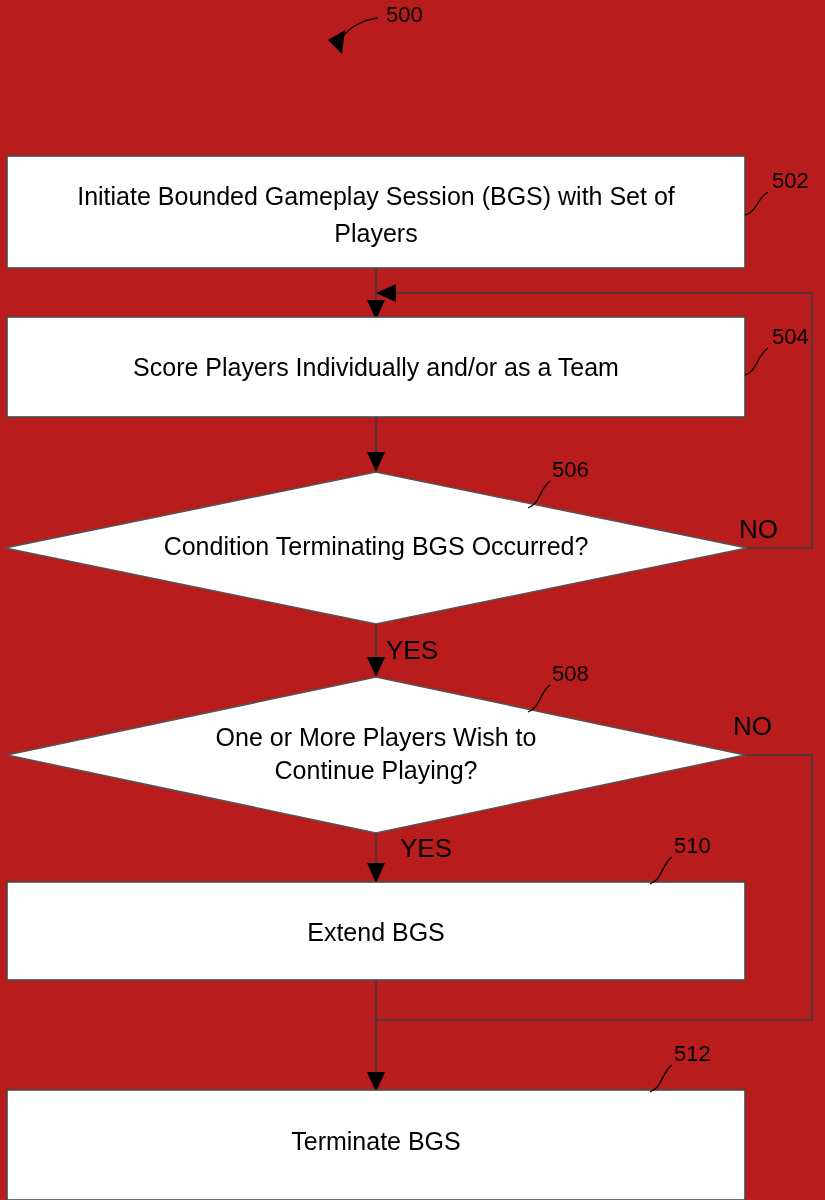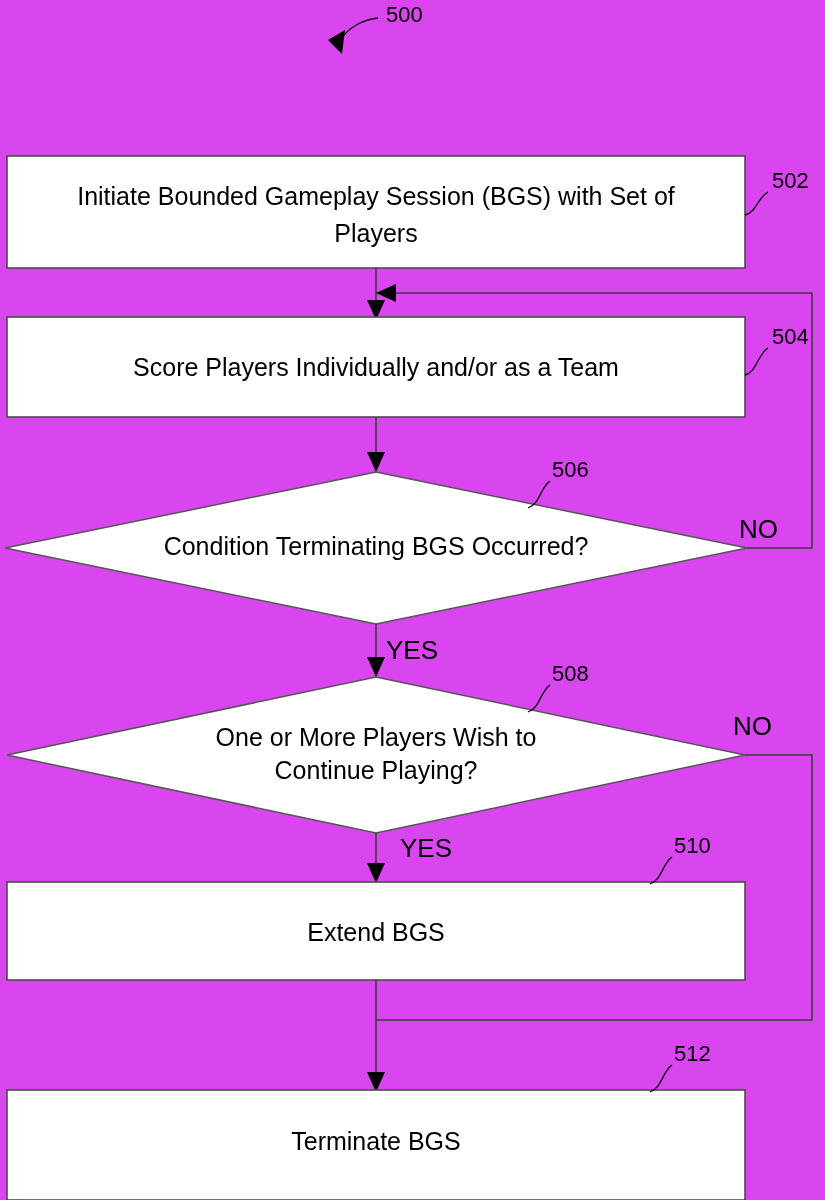--- a/index.html
+++ b/index.html
@@ -10,21 +10,21 @@
   body {
     width: 825px;
     height: 1200px;
     font-family: "Liberation Sans", sans-serif;
     overflow: hidden;
   }
   #figure-root {
     position: relative;
     width: 825px;
     height: 1200px;
-    background: #d946ef;
+    background: #b91c1c;
   }
   svg.flow {
     display: block;
     width: 825px;
     height: 1200px;
   }
   .node-shape {
     fill: #ffffff;
     stroke: #4a4a4a;
     stroke-width: 1.6;

